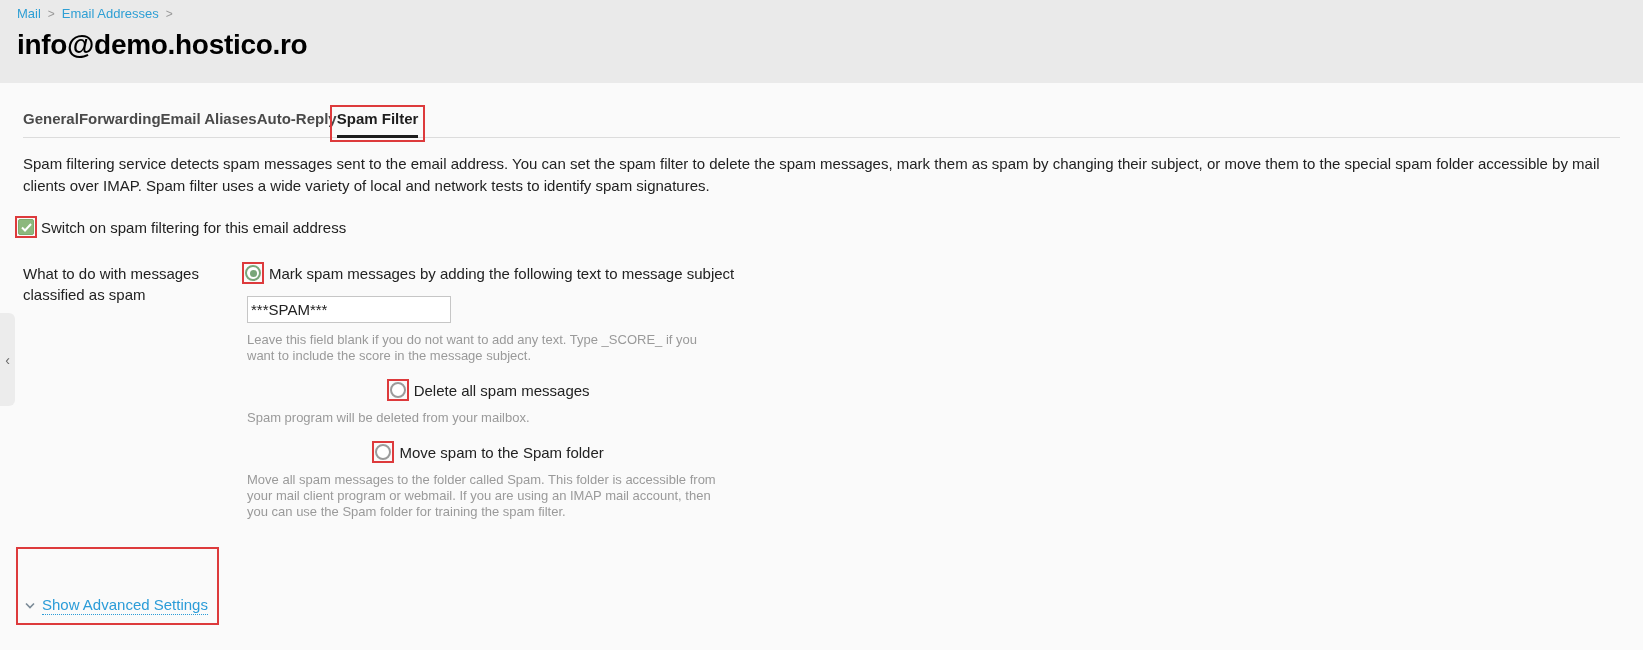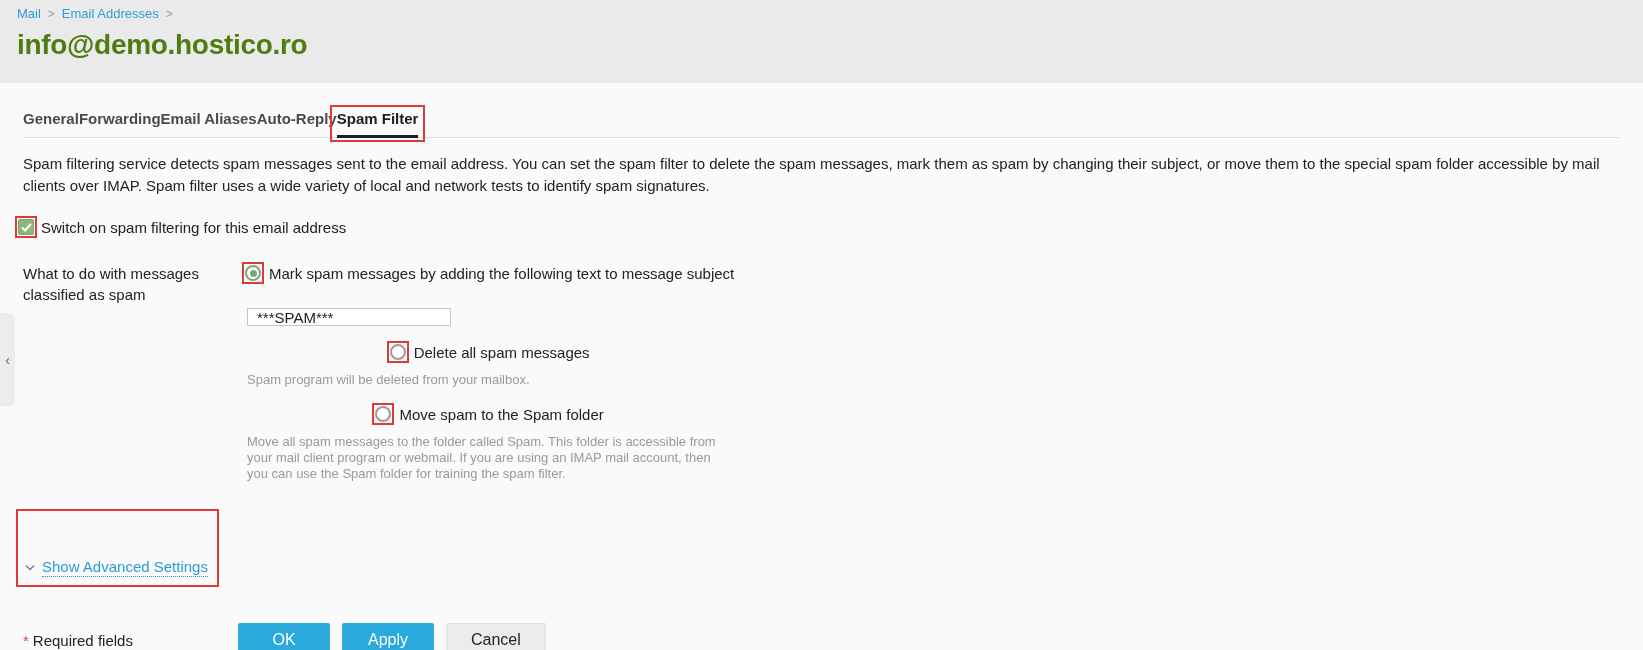--- a/index.html
+++ b/index.html
@@ -22,21 +22,21 @@
   .breadcrumb a {
     color: #2e9fd4;
     text-decoration: none;
     cursor: pointer;
   }
   .crumb-sep { margin: 0 7px; color: #9a9a9a; font-size: 12px; }
   .page-title {
     margin-top: 8px;
     font-size: 28px;
     font-weight: 700;
-    color: #4d7c0f;
+    color: #000000;
     letter-spacing: -0.3px;
   }
   
   .tabbar {
     display: flex;
     margin: 20px 23px 0 23px;
     border-bottom: 1px solid #dcdcdc;
   }
   .tab {
     position: relative;
@@ -103,26 +103,26 @@
     display: flex; align-items: center; justify-content: center;
     cursor: pointer;
   }
   .radio.selected { border-color: #79a679; }
   .radio.selected .dot {
     width: 7px; height: 7px; border-radius: 50%; background: #79a679;
   }
   .option-row label { margin-left: 5px; cursor: pointer; }
   .text-input {
     display: block;
-    margin: 24px 0 0 5px;
+    margin: 12px 0 0 5px;
     width: 204px;
-    height: 18px;
+    height: 27px;
     border: 1px solid #c6c6c6;
     background: #fff;
-    padding: 0 9px;
+    padding: 0 3px;
     font-family: "Liberation Sans", "DejaVu Sans", sans-serif;
     font-size: 15px;
     color: #222;
   }
   .help {
     margin: 9px 0 0 5px;
     max-width: 474px;
     color: #9a9a9a;
     font-size: 13px;
     line-height: 16px;
@@ -230,20 +230,21 @@
 
     <div class="option-row">
       <span class="ann-ctrl">
         <span class="radio selected" role="radio" aria-checked="true">
           <span class="dot"></span>
         </span>
       </span>
       <label>Mark spam messages by adding the following text to message subject</label>
     </div>
     <input class="text-input" type="text" value="***SPAM***" style="">
+    <div class="help">Leave this field blank if you do not want to add any text. Type _SCORE_ if you want to include the score in the message subject.</div>
 
     <div class="option-row opt-gap">
       <span class="ann-ctrl">
         <span class="radio" role="radio" aria-checked="false"></span>
       </span>
       <label>Delete all spam messages</label>
     </div>
     <div class="help">Spam program will be deleted from your mailbox.</div>
 
     <div class="option-row opt-gap">

